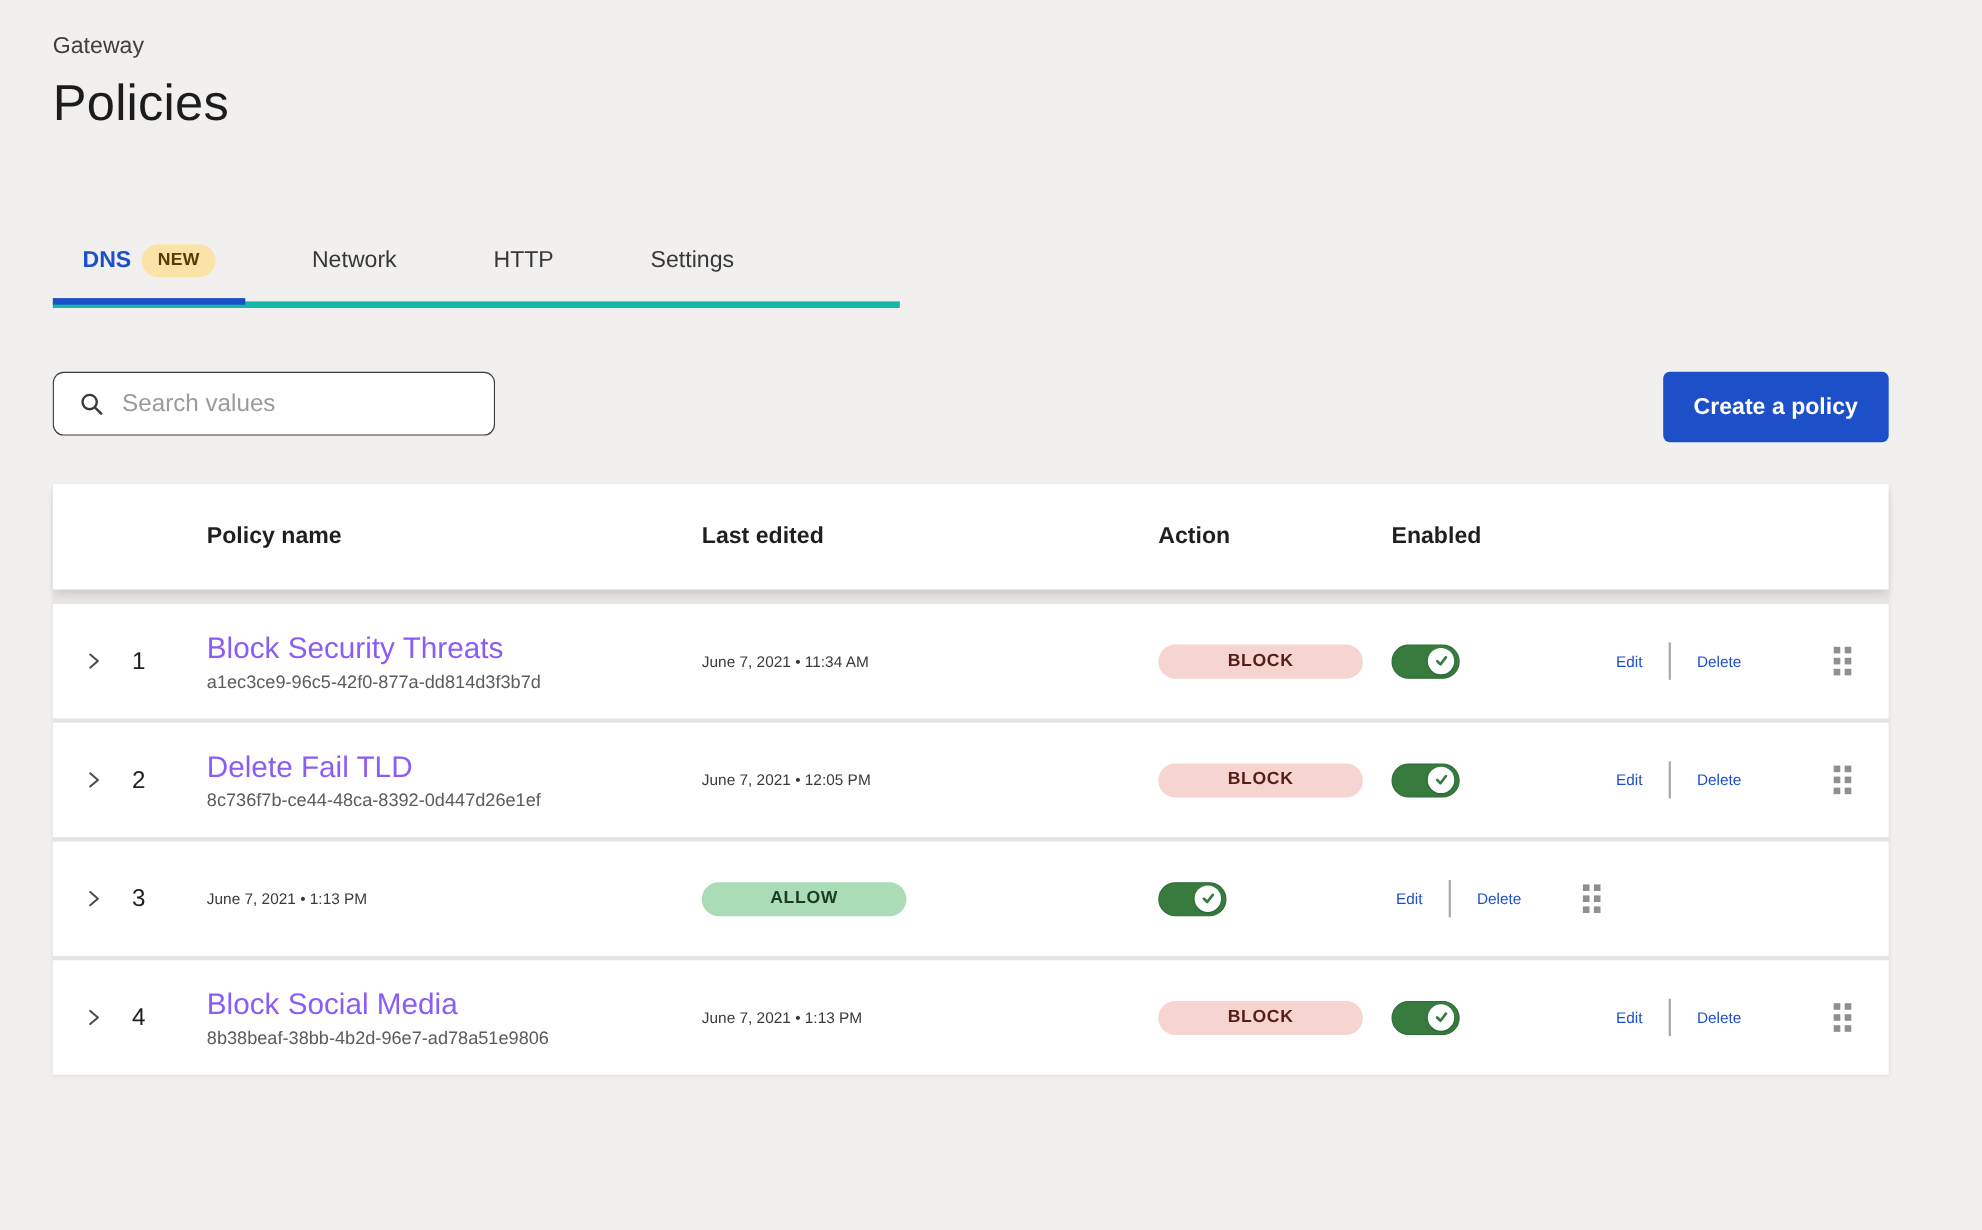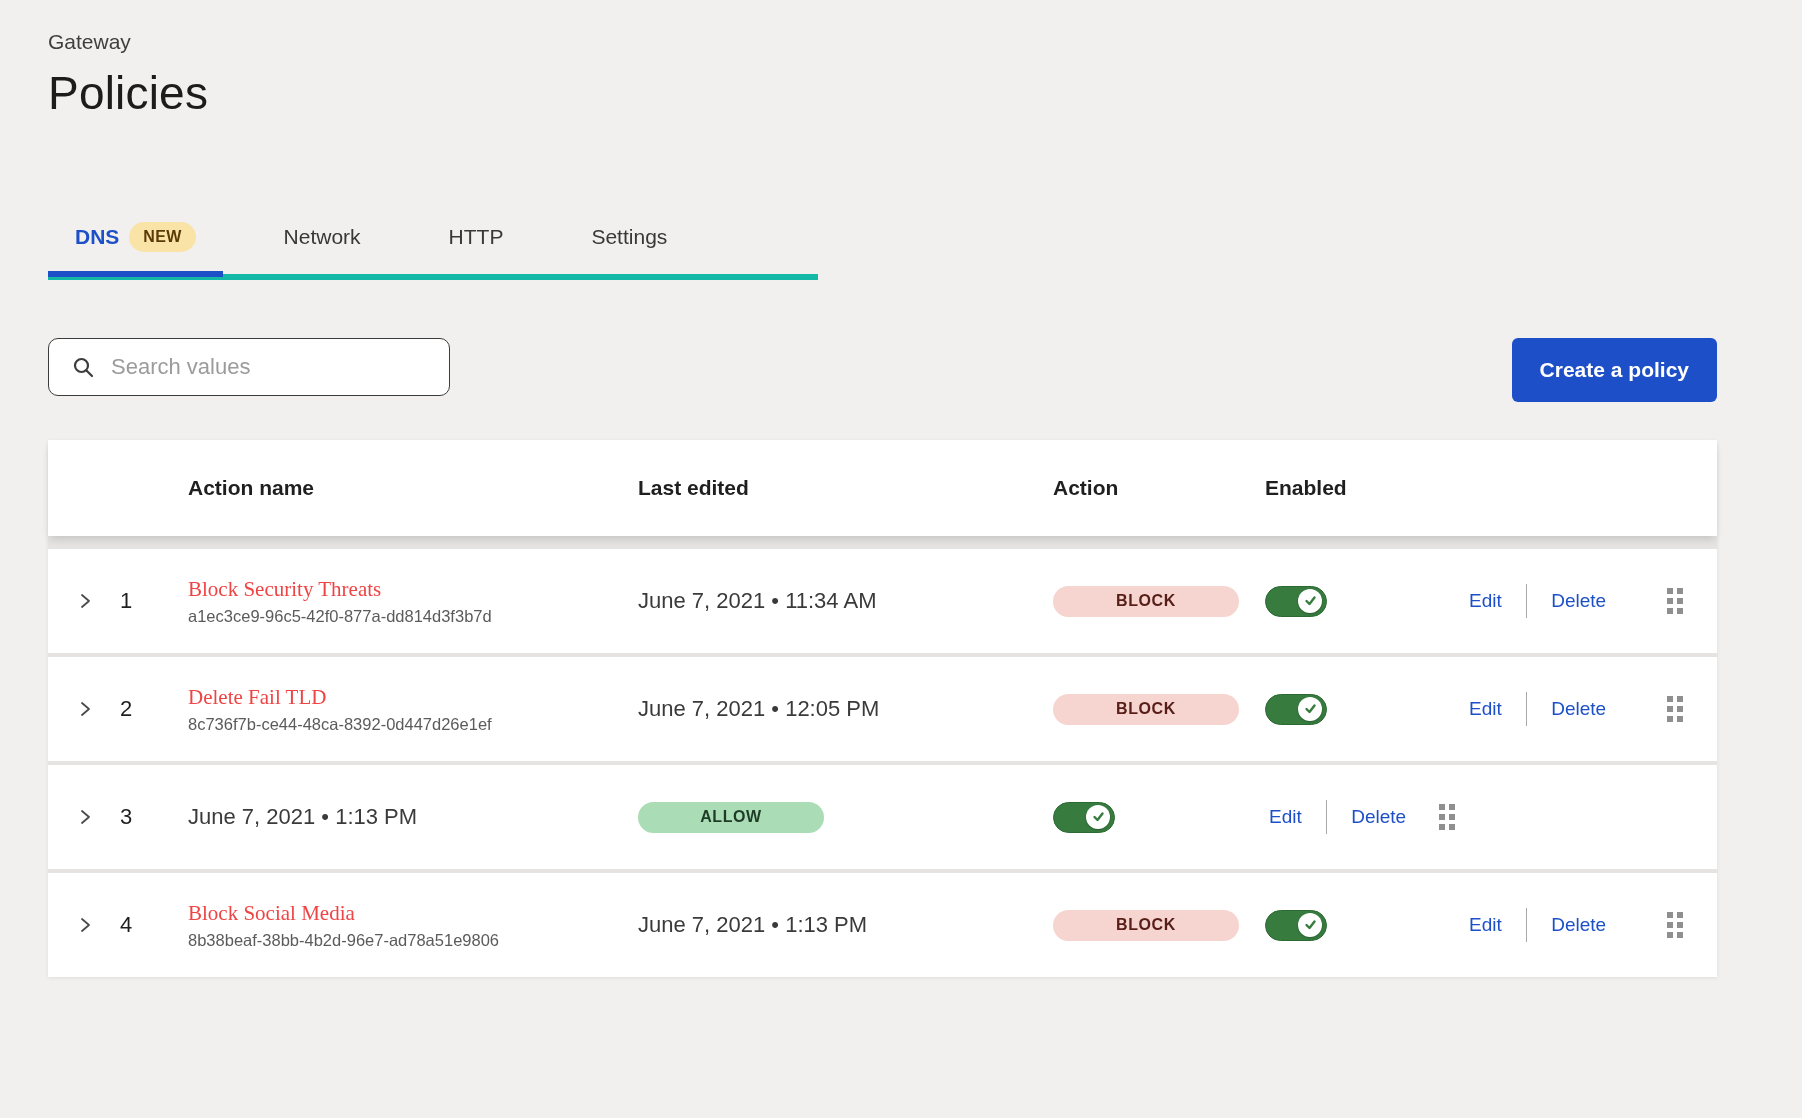--- a/index.html
+++ b/index.html
@@ -61,23 +61,23 @@
   .thead { background:#fff; height:96px; position:relative; z-index:2;
     box-shadow:0 5px 8px -2px rgba(0,0,0,.14); }
   .th { font-size:21px; font-weight:700; color:#1f1f1f; }
   .tbody { position:relative; z-index:1; }
   .row { background:#fff; height:104px; }
   .row:first-child { margin-top:13px; }
   .row + .row { margin-top:4px; }
 
   .chevron-btn { background:none; border:none; cursor:pointer; display:flex; align-items:center; padding:4px; }
   .row-index { font-size:22px; color:#1f1f1f; padding-left:4px; }
-  .name-cell .policy-name { font-size:21px; color:#ef4444; line-height:1.3;font-family:Liberation Serif, serif; }
+  .name-cell .policy-name { font-size:27px; color:#8b5cf6; line-height:1.3; }
   .name-cell .policy-id { font-size:16.5px; color:#5b5b5b; margin-top:4px; }
-  .date-cell { font-size:22px; color:#3a3a3a; }
+  .date-cell { font-size:14px; color:#3a3a3a; }
 
   .badge {
     width:186px; height:31px; border-radius:16px; display:flex; align-items:center; justify-content:center;
     font-size:16px; font-weight:700; letter-spacing:.6px;
   }
   .badge.block { background:var(--block-badge-bg,#f6d4d0); color:var(--block-badge-text,#561e16); }
   .badge.allow { background:var(--allow-badge-bg,#aadcb6); color:var(--allow-badge-text,#1e3b27); }
 
   .toggle {
     width:62px; height:31px; border-radius:16px; background:#c9c9c9; border:1.5px solid #9a9a9a;
@@ -86,21 +86,21 @@
   .toggle.on { background:var(--toggle-green,#377b3f); border-color:var(--toggle-border,#2c6a33); }
   .toggle .knob {
     position:absolute; top:2px; left:2px; width:24px; height:24px; border-radius:50%; background:#fff;
     display:flex; align-items:center; justify-content:center; transition:left .1s;
     box-shadow:0 1px 2px rgba(0,0,0,.25);
   }
   .toggle.on .knob { left:32px; }
 
   .controls-cell { display:flex; align-items:center; }
   .link-btn {
-    background:none; border:none; color:var(--accent-blue,#1d50c8); font-size:19px; cursor:pointer;
+    background:none; border:none; color:var(--accent-blue,#1d50c8); font-size:14px; cursor:pointer;
     font-family:inherit; padding:2px 4px;
   }
   .vdivider { width:1.5px; height:34px; background:#a9a9a9; margin:0 20px; }
   .drag-handle { margin-left:auto; margin-right:6px; cursor:grab; display:grid;
     grid-template-columns:repeat(2,6px); grid-auto-rows:6px; gap:4px; padding:4px; }
   .drag-handle i { background:#8f8f8f; display:block; }
 </style>
 </head>
 <body>
 
@@ -133,21 +133,21 @@
       </svg>
       <input type="text" placeholder="Search values" style="">
     </div>
     <button class="create-btn">Create a policy</button>
   </div>
 
   <div class="policy-table">
     <div class="thead grid">
       <div></div>
         <div></div>
-      <div class="th">Action name</div>
+      <div class="th">Policy name</div>
       <div class="th">Last edited</div>
       <div class="th">Action</div>
       <div class="th">Enabled</div>
       <div></div>
     </div>
     <div class="tbody">
   <div class="row grid">
     <button class="chevron-btn">
       <svg width="18" height="18" viewBox="0 0 18 18" fill="none" stroke="#4a4a4a" stroke-width="1.8" stroke-linecap="round" stroke-linejoin="round">
         <polyline points="6,3 13,9 6,15"></polyline>

